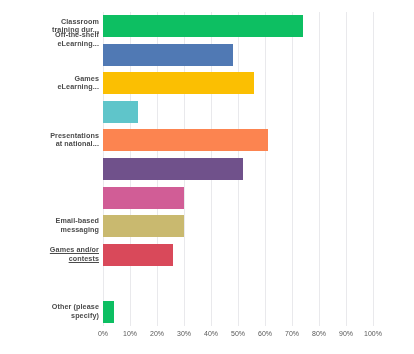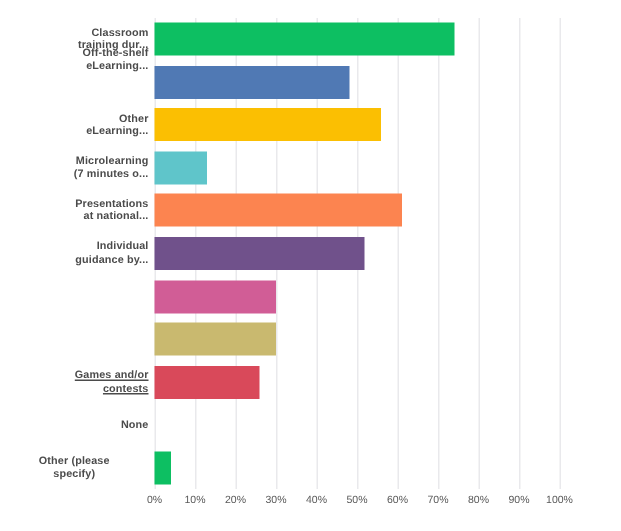--- a/index.html
+++ b/index.html
@@ -98,32 +98,29 @@
 </head>
 <body>
 
 <div id="chart-root">
 
   <div class="cat-labels">
       <div class="cat-label" style="color: rgb(75, 75, 75); top: 5.67273px;">Classroom
 training dur...</div>
       <div class="cat-label" style="color: rgb(75, 75, 75); top: 19px;">Off-the-shelf
 eLearning...</div>
-      <div class="cat-label" style="color: rgb(75, 75, 75); top: 62.7636px;">Other
+      <div class="cat-label" style="color: rgb(75, 75, 75); top: 62.7636px;">Games
 eLearning...</div>
-      <div class="cat-label" style="color: rgb(75, 75, 75); top: 91.3091px;">Microlearning
-(7 minutes o...</div>
       <div class="cat-label" style="color: rgb(75, 75, 75); top: 119.855px;">Presentations
 at national...</div>
-      <div class="cat-label" style="color: rgb(75, 75, 75); top: 148.4px;">Individual
-guidance by...</div>
+      <div class="cat-label" style="color: rgb(75, 75, 75); top: 205.491px;">Email-based
+messaging</div>
       <div class="cat-label" style="color: rgb(75, 75, 75); top: 234.036px; text-decoration: underline;">Games and/or
 contests</div>
-      <div class="cat-label" style="color: rgb(75, 75, 75); top: 266.882px;">None</div>
-      <div class="cat-label" style="color: rgb(75, 75, 75); top: 291.127px; text-align: center;">Other (please
+      <div class="cat-label" style="color: rgb(75, 75, 75); top: 291.127px;">Other (please
 specify)</div>
     </div>
 
   <div class="plot-area">
     <div class="gridlines">
         <div class="gridline axis-zero" style="left: 0px; background: rgb(233, 233, 236);"></div>
         <div class="gridline" style="left: 27px; background: rgb(233, 233, 236);"></div>
         <div class="gridline" style="left: 54px; background: rgb(233, 233, 236);"></div>
         <div class="gridline" style="left: 81px; background: rgb(233, 233, 236);"></div>
         <div class="gridline" style="left: 108px; background: rgb(233, 233, 236);"></div>

